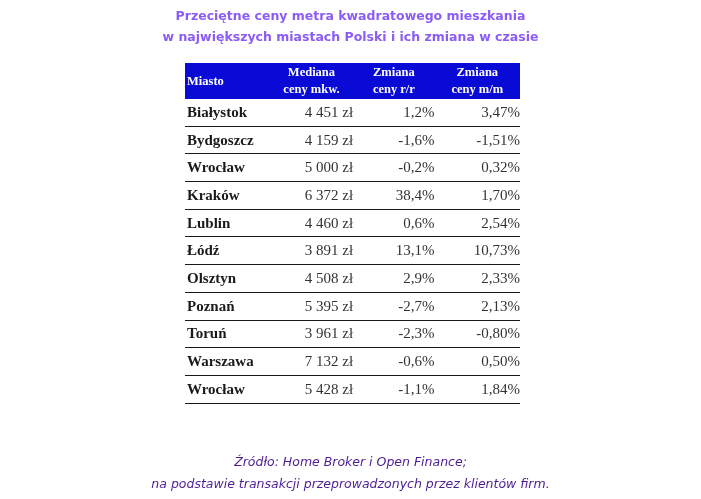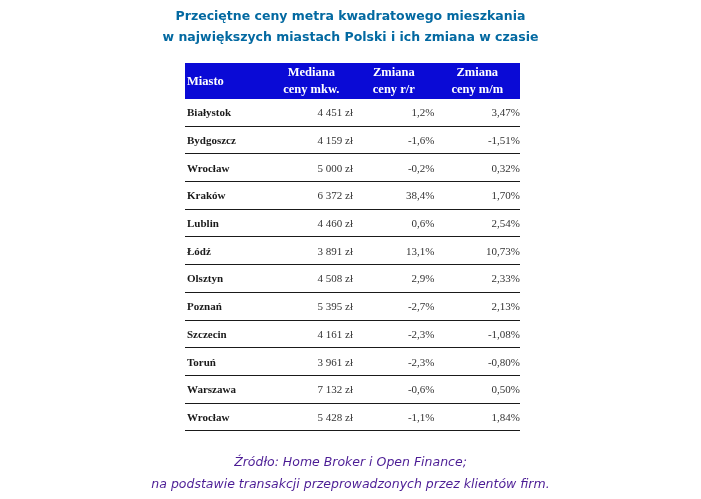--- a/index.html
+++ b/index.html
@@ -17,21 +17,21 @@
     }
     .title {
       position: absolute;
       left: 0;
       top: 5px;
       width: 701px;
       text-align: center;
       font-weight: bold;
       font-size: 12.5px;
       line-height: 21px;
-      color: #0369a1;
+      color: #8b5cf6;
     }
     .table {
       position: absolute;
       left: 185px;
       top: 63px;
       width: 335px;
       border-collapse: collapse;
       font-family: Liberation Serif, serif;
     }
     .table th {
@@ -42,21 +42,21 @@
       line-height: 17px;
       height: 36px;
       padding: 0;
       vertical-align: middle;
     }
     .table th.col-city { text-align: left; padding-left: 2px; width: 83px; }
     .table th.col-num { text-align: center; }
     .table td {
       height: 26.7px;
       padding: 0;
-      font-size: 11px;
+      font-size: 15px;
       border-bottom: 1px solid #1a1a1a;
       vertical-align: middle;
     }
     .table td.city {
       font-weight: bold;
       text-align: left;
       padding-left: 2px;
     }
     .table td.num { text-align: right; color: #333; }
     .c1 { width: 83px; }
@@ -146,26 +146,20 @@
         <td class="num">2,9%</td>
         <td class="num">2,33%</td>
       </tr>
       <tr>
         <td class="city">Poznań</td>
         <td class="num">5 395 zł</td>
         <td class="num">-2,7%</td>
         <td class="num">2,13%</td>
       </tr>
       <tr>
-        <td class="city">Szczecin</td>
-        <td class="num">4 161 zł</td>
-        <td class="num">-2,3%</td>
-        <td class="num">-1,08%</td>
-      </tr>
-      <tr>
         <td class="city">Toruń</td>
         <td class="num">3 961 zł</td>
         <td class="num">-2,3%</td>
         <td class="num">-0,80%</td>
       </tr>
       <tr>
         <td class="city">Warszawa</td>
         <td class="num">7 132 zł</td>
         <td class="num">-0,6%</td>
         <td class="num">0,50%</td>

